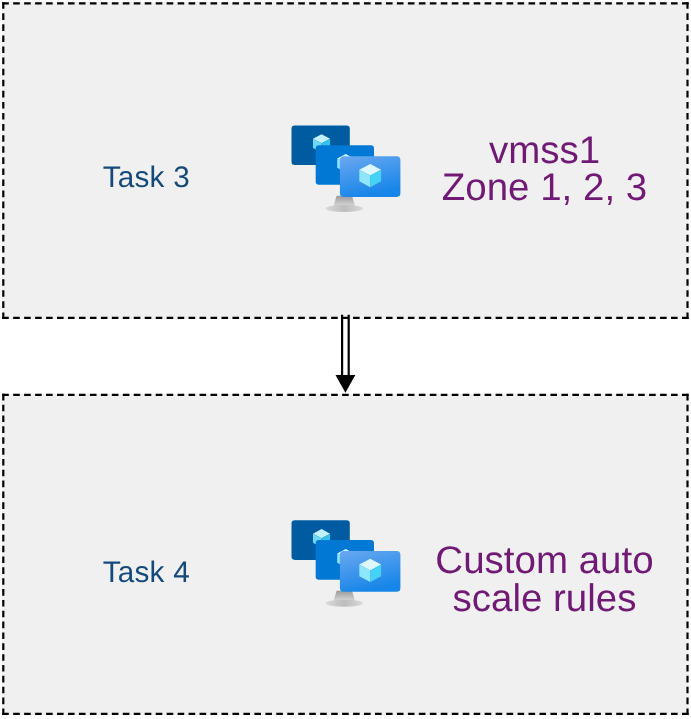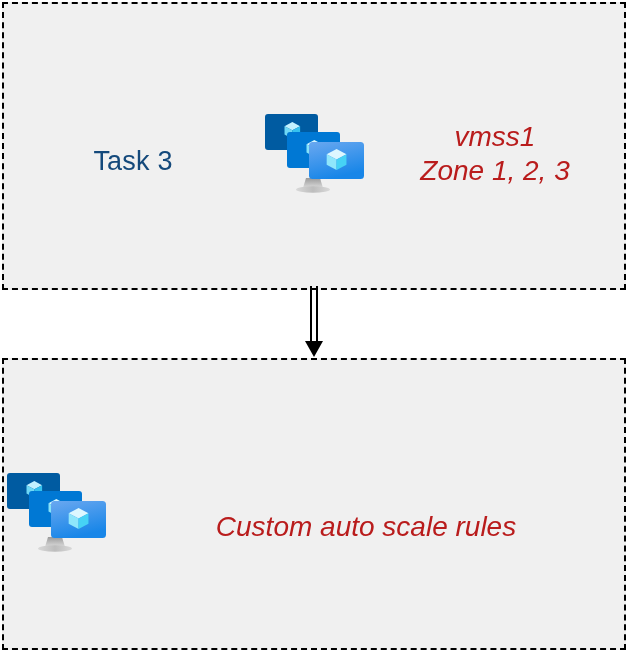--- a/index.html
+++ b/index.html
@@ -62,28 +62,27 @@
 
   
   .vmss-icon {
     display: block;
   }
   #box-task3 .vmss-icon-wrap { margin-top: 16px; }
   #box-task4 .vmss-icon-wrap { margin-top: 18px; }
 
   
   .caption {
-    color: #b91c1c;
-    font-size: 28px;
+    color: #701a75;
+    font-size: 35px;
     line-height: 34px;
     font-weight: 400;
     text-align: center;
     width: 100%;
     white-space: pre-line;
-    font-style: italic;
   }
   #box-task3 .caption { margin-top: 16px; }
   #box-task4 .caption { margin-top: 45px; }
 
   
   #connector {
     position: absolute;
     left: 296px;
     top: 286px;
     width: 36px;
@@ -148,20 +147,21 @@
   </div>
 
   <svg id="connector" viewBox="0 0 36 74" xmlns="http://www.w3.org/2000/svg">
     <line x1="15" y1="0" x2="15" y2="58" stroke="#000000" stroke-width="2"></line>
     <line x1="21" y1="0" x2="21" y2="58" stroke="#000000" stroke-width="2"></line>
     <polygon points="9,55 27,55 18,71" fill="#000000"></polygon>
   </svg>
 
   <div class="task-box" id="box-task4">
 
+    <div class="task-title">Task 4</div>
 
     <div class="vmss-icon-wrap">
       <svg class="vmss-icon" width="104" height="84" viewBox="0 0 104 84" xmlns="http://www.w3.org/2000/svg">
         <defs>
           <linearGradient id="frontScreen4" x1="0" y1="0" x2="0.35" y2="1">
             <stop offset="0" stop-color="#6aa8f0"></stop>
             <stop offset="1" stop-color="#1886e8"></stop>
           </linearGradient>
           <linearGradient id="standGrad4" x1="0" y1="0" x2="0" y2="1">
             <stop offset="0" stop-color="#9a9a9a"></stop>

